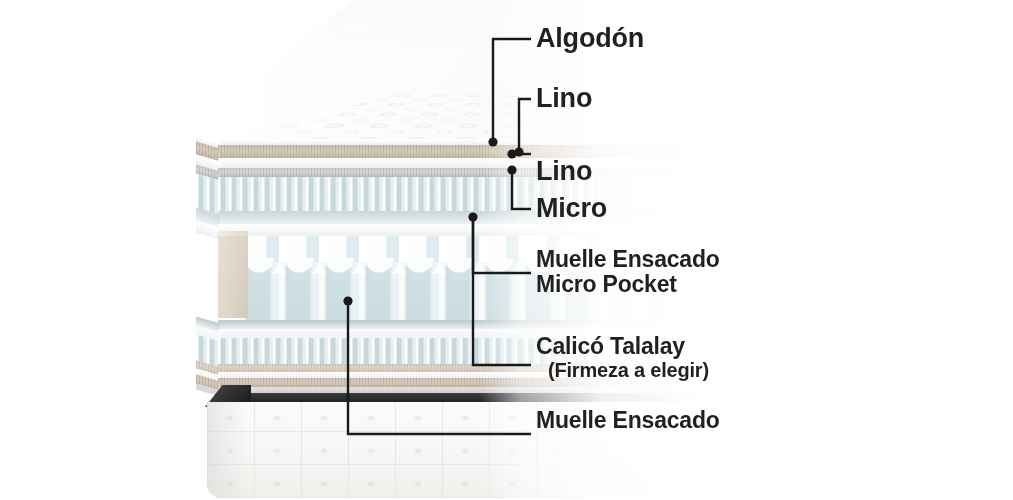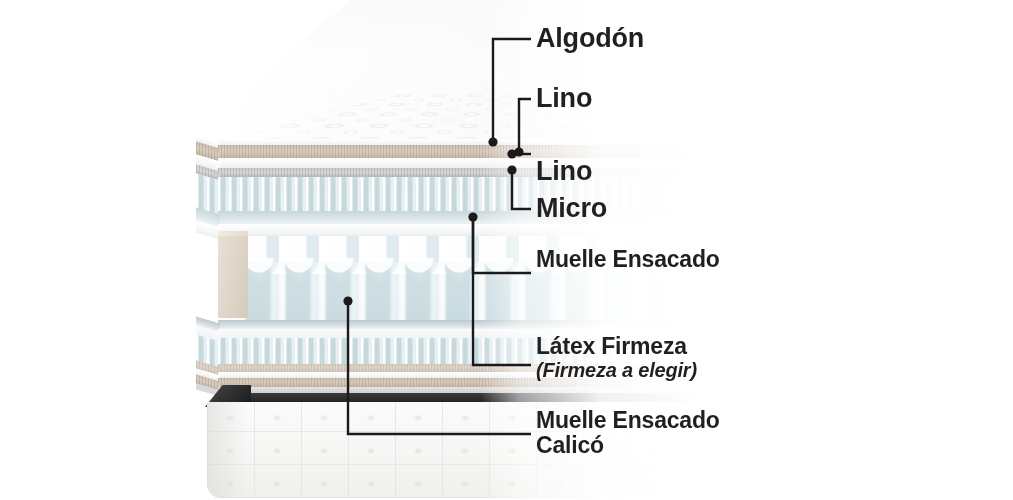--- a/index.html
+++ b/index.html
@@ -119,21 +119,21 @@
     background-size:47px 33px;
   }
   .dark-rail{position:absolute;background:linear-gradient(180deg,#3c3c3c 0%,#2b2b2b 45%,#1d1d1d 100%);}
   .dark-rail-edge{position:absolute;background:linear-gradient(140deg,#4a4a4a,#171717);}
 
   
   #callouts{position:absolute;left:0;top:0;width:1013px;height:500px;z-index:60;}
   .lbl{position:absolute;color:#231f20;font-weight:bold;letter-spacing:-0.2px;white-space:nowrap;}
   .lbl .l1{display:block;line-height:1.08;}
   .lbl .l2{display:block;line-height:1.08;}
-  .lbl .sub{display:block;font-style:italic;line-height:1.12;}
+  .lbl .sub{display:block;line-height:1.12;margin-left:12px;}
 </style>
 </head>
 <body>
 
 <div id="stage">
 
   <div id="mattress">
 
     <div class="quilt-top"></div>
     <div class="quilt-tufts"></div>
@@ -254,26 +254,26 @@
     <div class="lbl" style="left:536px;top:157px;font-size:27px;">
       <span class="l1">Lino</span>
     </div>
 
     <div class="lbl" style="left:536px;top:194px;font-size:27px;">
       <span class="l1">Micro</span>
     </div>
 
     <div class="lbl" style="left:536px;top:247px;font-size:23px;">
       <span class="l1">Muelle Ensacado</span>
+      <span class="l2">Micro Pocket</span>
     </div>
 
     <div class="lbl" style="left:536px;top:334px;font-size:23px;">
-      <span class="l1">Látex Firmeza</span>
+      <span class="l1">Calicó Talalay</span>
       <span class="sub" style="font-size:20px;">(Firmeza a elegir)</span>
     </div>
 
     <div class="lbl" style="left:536px;top:408px;font-size:23px;">
       <span class="l1">Muelle Ensacado</span>
-      <span class="l2">Calicó</span>
     </div>
   </div>
 
 </div>
 
 </body></html>

